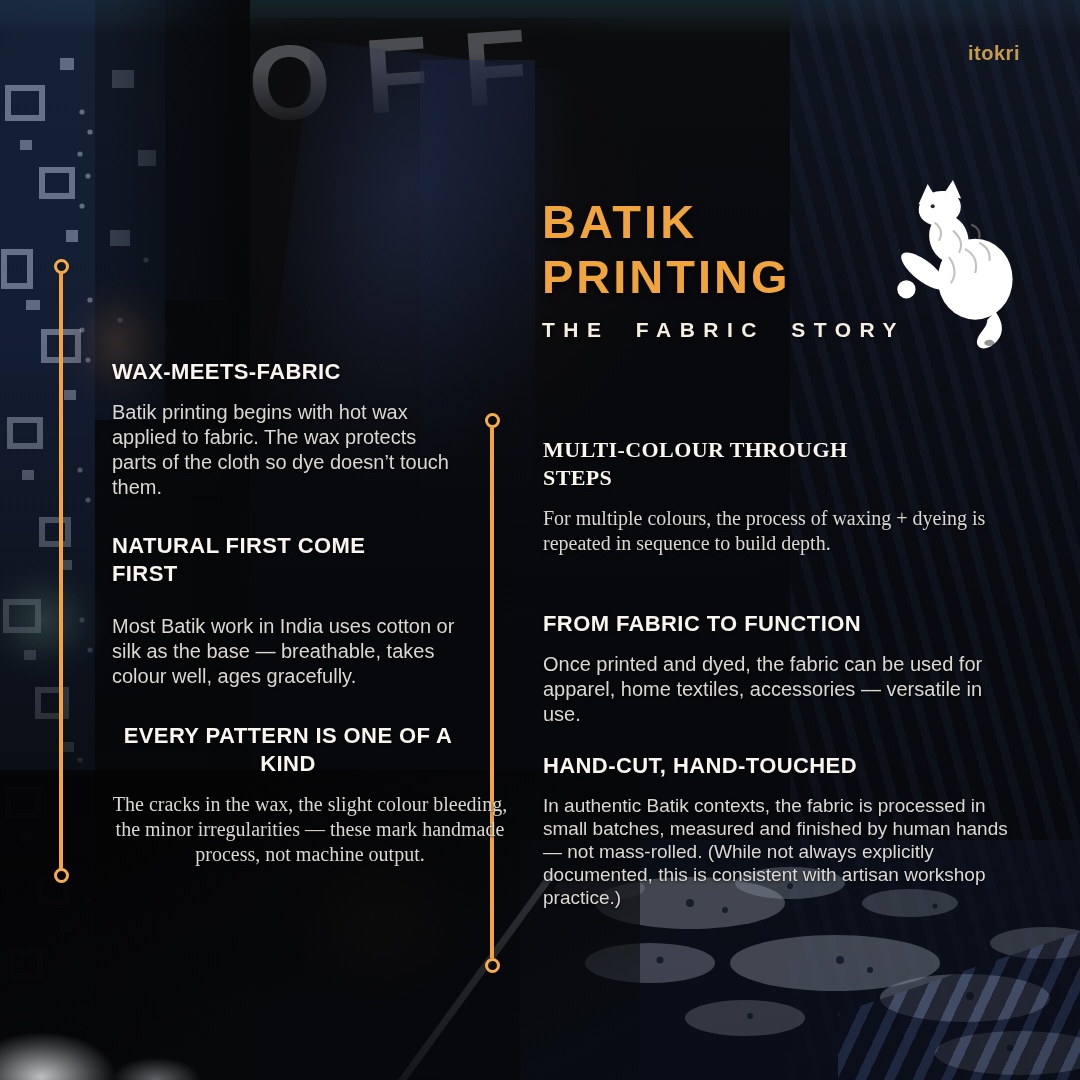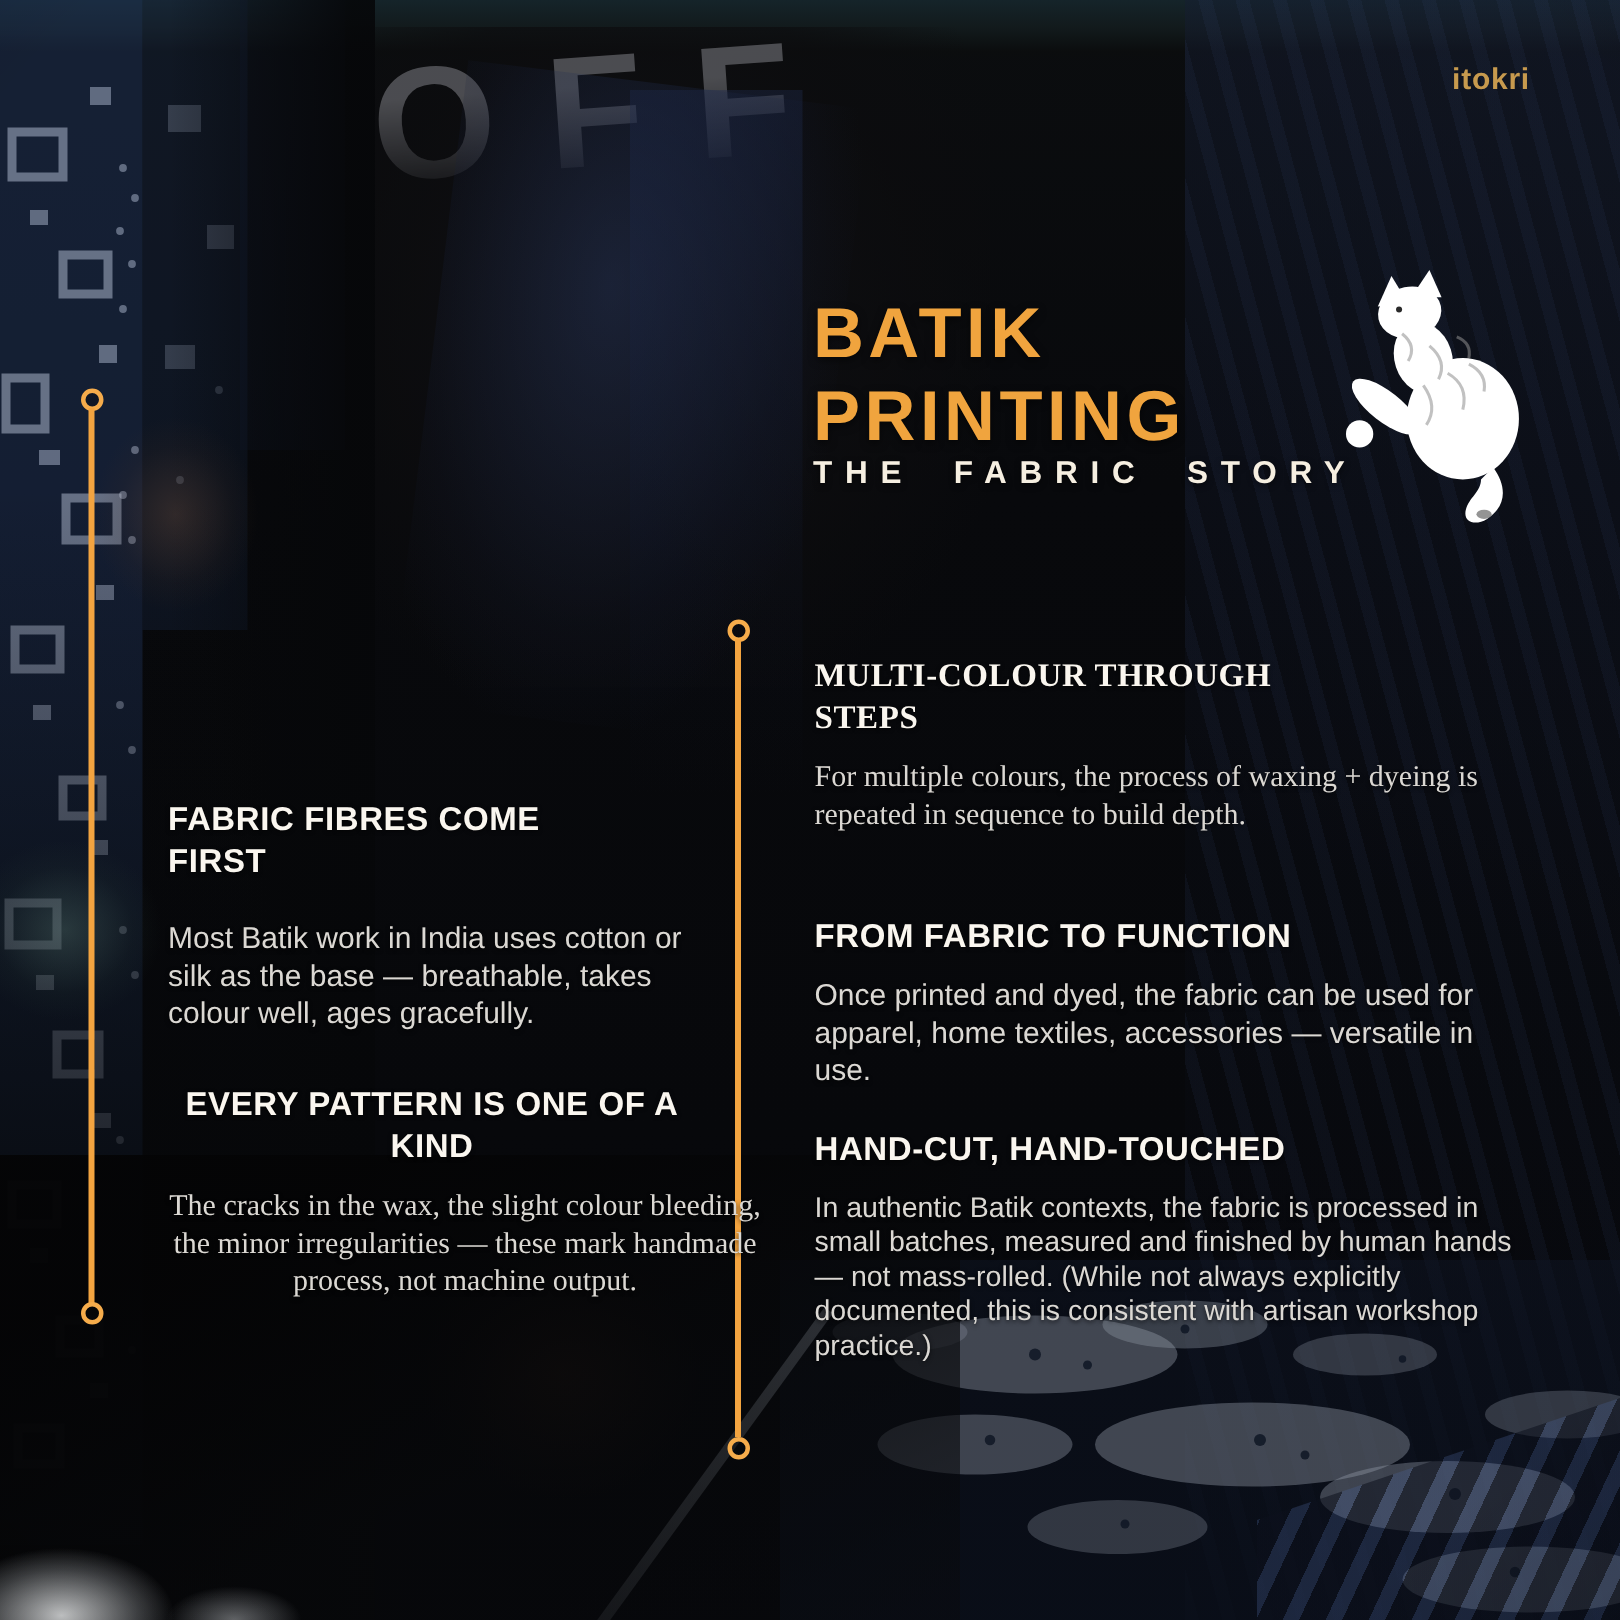--- a/index.html
+++ b/index.html
@@ -52,21 +52,21 @@
     background:radial-gradient(closest-side,rgba(190,194,198,.5),rgba(0,0,0,0) 75%);}
   .vignette{left:0;top:0;width:1080px;height:1080px;
     background:radial-gradient(120% 120% at 50% 45%,rgba(0,0,0,0) 52%,rgba(0,0,0,.5) 100%);}
 
   
   .logo{left:936px;top:42px;width:116px;text-align:center;
     font-size:20px;font-weight:bold;letter-spacing:.5px;color:#C79A4E;}
   .title-block{right:175px;top:194px;text-align:left;}
   .title-line{font-size:47px;line-height:55px;font-weight:bold;letter-spacing:3px;color:#F0A43E;
     text-shadow:0 2px 6px rgba(0,0,0,.55);}
-  .subtitle{font-size:21px;font-weight:bold;letter-spacing:8.5px;word-spacing:12px;
+  .subtitle{margin-top:14px;font-size:21px;font-weight:bold;letter-spacing:8.5px;word-spacing:12px;
     color:#F6EFE1;text-shadow:0 1px 4px rgba(0,0,0,.6);}
   .cat{left:882px;top:178px;width:152px;height:174px;}
 
   
   .tl-dot{position:absolute;width:15px;height:15px;box-sizing:border-box;
     border:3.5px solid #F6AC4B;border-radius:50%;background:rgba(10,10,12,.35);}
   .tl-line{position:absolute;width:3.5px;background:#F3A440;}
 
   
   .info-section{position:absolute;}
@@ -235,22 +235,26 @@
     <span class="tl-line" style="left:59px;top:272px;height:598px;"></span>
     <span class="tl-dot" style="left:54px;top:868px;"></span>
   </div>
 
   <div>
     <span class="tl-dot" style="left:485px;top:413px;"></span>
     <span class="tl-line" style="left:490px;top:426px;height:532px;"></span>
     <span class="tl-dot" style="left:485px;top:958px;"></span>
   </div>
 
+  <section class="info-section col-left ls1" style="top:358px;">
+    <h2 class="sec-heading">WAX-MEETS-FABRIC</h2>
+    <p class="sec-body">Batik printing begins with hot wax applied to fabric. The wax protects parts of the cloth so dye doesn’t touch them.</p>
+  </section>
   <section class="info-section col-left ls2" style="top:532px;">
-    <h2 class="sec-heading">FABRIC FIBRES COME FIRST</h2>
+    <h2 class="sec-heading">NATURAL FIRST COME FIRST</h2>
     <p class="sec-body">Most Batik work in India uses cotton or silk as the base — breathable, takes colour well, ages gracefully.</p>
   </section>
   <section class="info-section col-left ls3" style="top:722px;text-align:center;">
     <h2 class="sec-heading">EVERY PATTERN IS ONE OF A KIND</h2>
     <p class="sec-body">The cracks in the wax, the slight colour bleeding, the minor irregularities — these mark handmade process, not machine output.</p>
   </section>
 
   <section class="info-section col-right rs1" style="top:436px;font-family:Liberation Serif, serif;">
     <h2 class="sec-heading">MULTI-COLOUR THROUGH STEPS</h2>
     <p class="sec-body">For multiple colours, the process of waxing + dyeing is repeated in sequence to build depth.</p>

